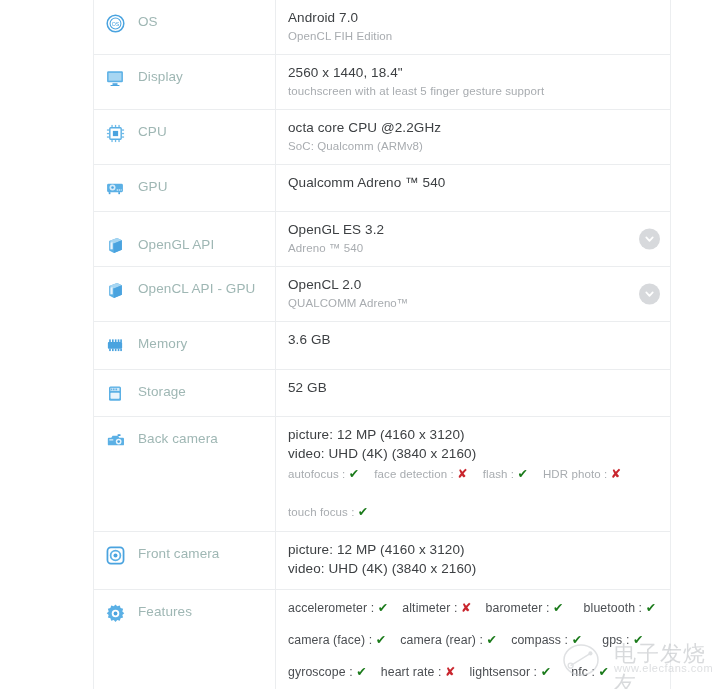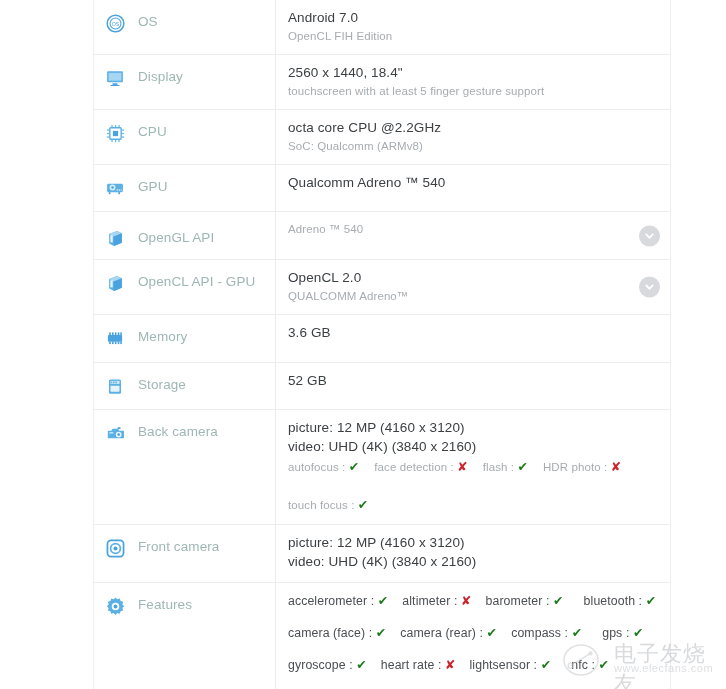--- a/index.html
+++ b/index.html
@@ -272,20 +272,21 @@
         <svg width="19" height="20" viewBox="0 0 24 24">
           <path d="M4 7 L14 3 L20 6 L20 18 L10 22 L4 19 Z" fill="#5bb0e5"></path>
           <path d="M4 7 L14 3 L20 6 L10 10 Z" fill="#a7d6f2"></path>
           <path d="M10 10 L20 6 L20 18 L10 22 Z" fill="#4aa3df"></path>
           <rect x="5.5" y="8.5" width="3" height="9" fill="#e8f4fc"></rect>
         </svg>
       </span>
       <span class="label-text">OpenGL API</span>
     </div>
     <div class="cell-value">
+      <p class="v-primary">OpenGL ES 3.2</p>
       <p class="v-secondary">Adreno ™ 540</p>
       <span class="chevron">
         <svg width="11" height="11" viewBox="0 0 12 12">
             <path d="M2.5 4.3 L6 8 L9.5 4.3" fill="none" stroke="#ffffff" stroke-width="1.9" stroke-linecap="round" stroke-linejoin="round"></path>
           </svg>
       </span>
     </div>
   </div>
 
   <div class="spec-row r-ocl">

